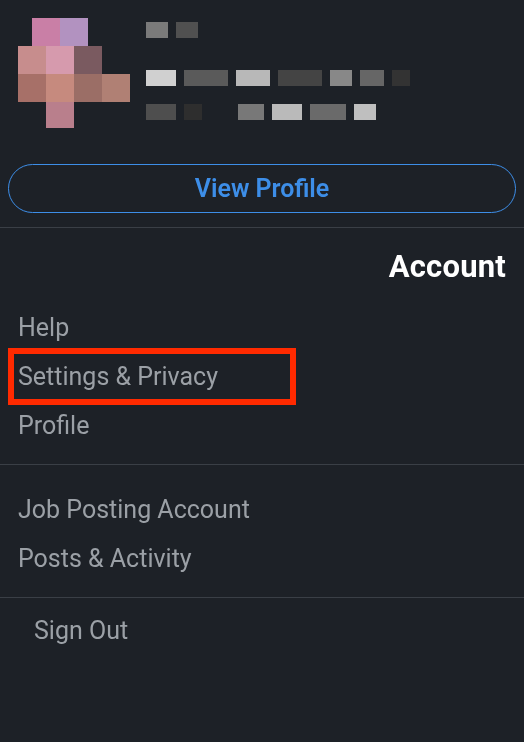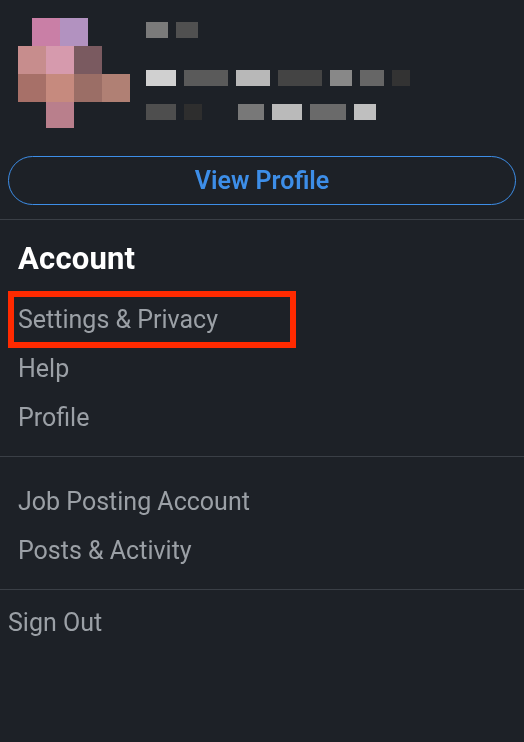--- a/index.html
+++ b/index.html
@@ -70,21 +70,21 @@
     .info-line3 .r1{width:30px;background:#4e4e4e;}
     .info-line3 .r2{width:18px;background:#2e2e2e;}
     .info-line3 .gap{width:20px;background:transparent;}
     .info-line3 .r3{width:26px;background:#787878;}
     .info-line3 .r4{width:30px;background:#bababa;}
     .info-line3 .r5{width:36px;background:#6a6a6a;}
     .info-line3 .r6{width:22px;background:#bfbfbf;}
 
     .view-profile-btn {
       display: block;
-      margin: 14px 8px 14px 8px;
+      margin: 22px 8px 14px 8px;
       border: 1.5px solid #3d8ee8;
       color: #3d8ee8;
       background: transparent;
       border-radius: 999px;
       text-align: center;
       font-size: 25px;
       font-weight: 600;
       padding: 9px 0;
       cursor: pointer;
     }
@@ -95,20 +95,21 @@
     }
     .section {
       padding: 20px 18px 14px 18px;
     }
     .section-title {
       font-size: 31px;
       font-weight: 700;
       color: #fff;
       margin-bottom: 18px;
       letter-spacing: 0.2px;
+      text-align: right;
     }
     .menu-item {
       font-size: 25px;
       color: #9ba0a6;
       padding: 10px 0;
       cursor: pointer;
       display: block;
     }
     .menu-item.highlighted {
       position: relative;
@@ -116,21 +117,21 @@
     .highlight-box {
       position: absolute;
       left: -10px;
       top: -4px;
       right: 210px;
       bottom: -4px;
       border: 6px solid #ff2a00;
       pointer-events: none;
     }
     .section.signout {
-      padding: 18px 18px 18px 8px;
+      padding: 18px 18px 18px 34px;
     }
   </style>
 </head>
 <body>
 
 <div class="profile-header">
   <div class="avatar">
     <span class="avatar-pixel p1"></span>
     <span class="avatar-pixel p2"></span>
     <span class="avatar-pixel p3"></span>
@@ -168,30 +169,30 @@
   </div>
 </div>
 
 <a class="view-profile-btn">View Profile</a>
 
 <div class="divider"></div>
 
 <div class="section">
   <div class="section-title">Account</div>
 
+  <a class="menu-item">
+    <span>Help</span>
+  </a>
+
   <a class="menu-item highlighted">
     <span>Settings &amp; Privacy</span>
     <span class="highlight-box"></span>
   </a>
 
   <a class="menu-item">
-    <span>Help</span>
-  </a>
-
-  <a class="menu-item">
     <span>Profile</span>
   </a>
 </div>
 
 <div class="divider"></div>
 
 <div class="section">
 
   <a class="menu-item">
     <span>Job Posting Account</span>

